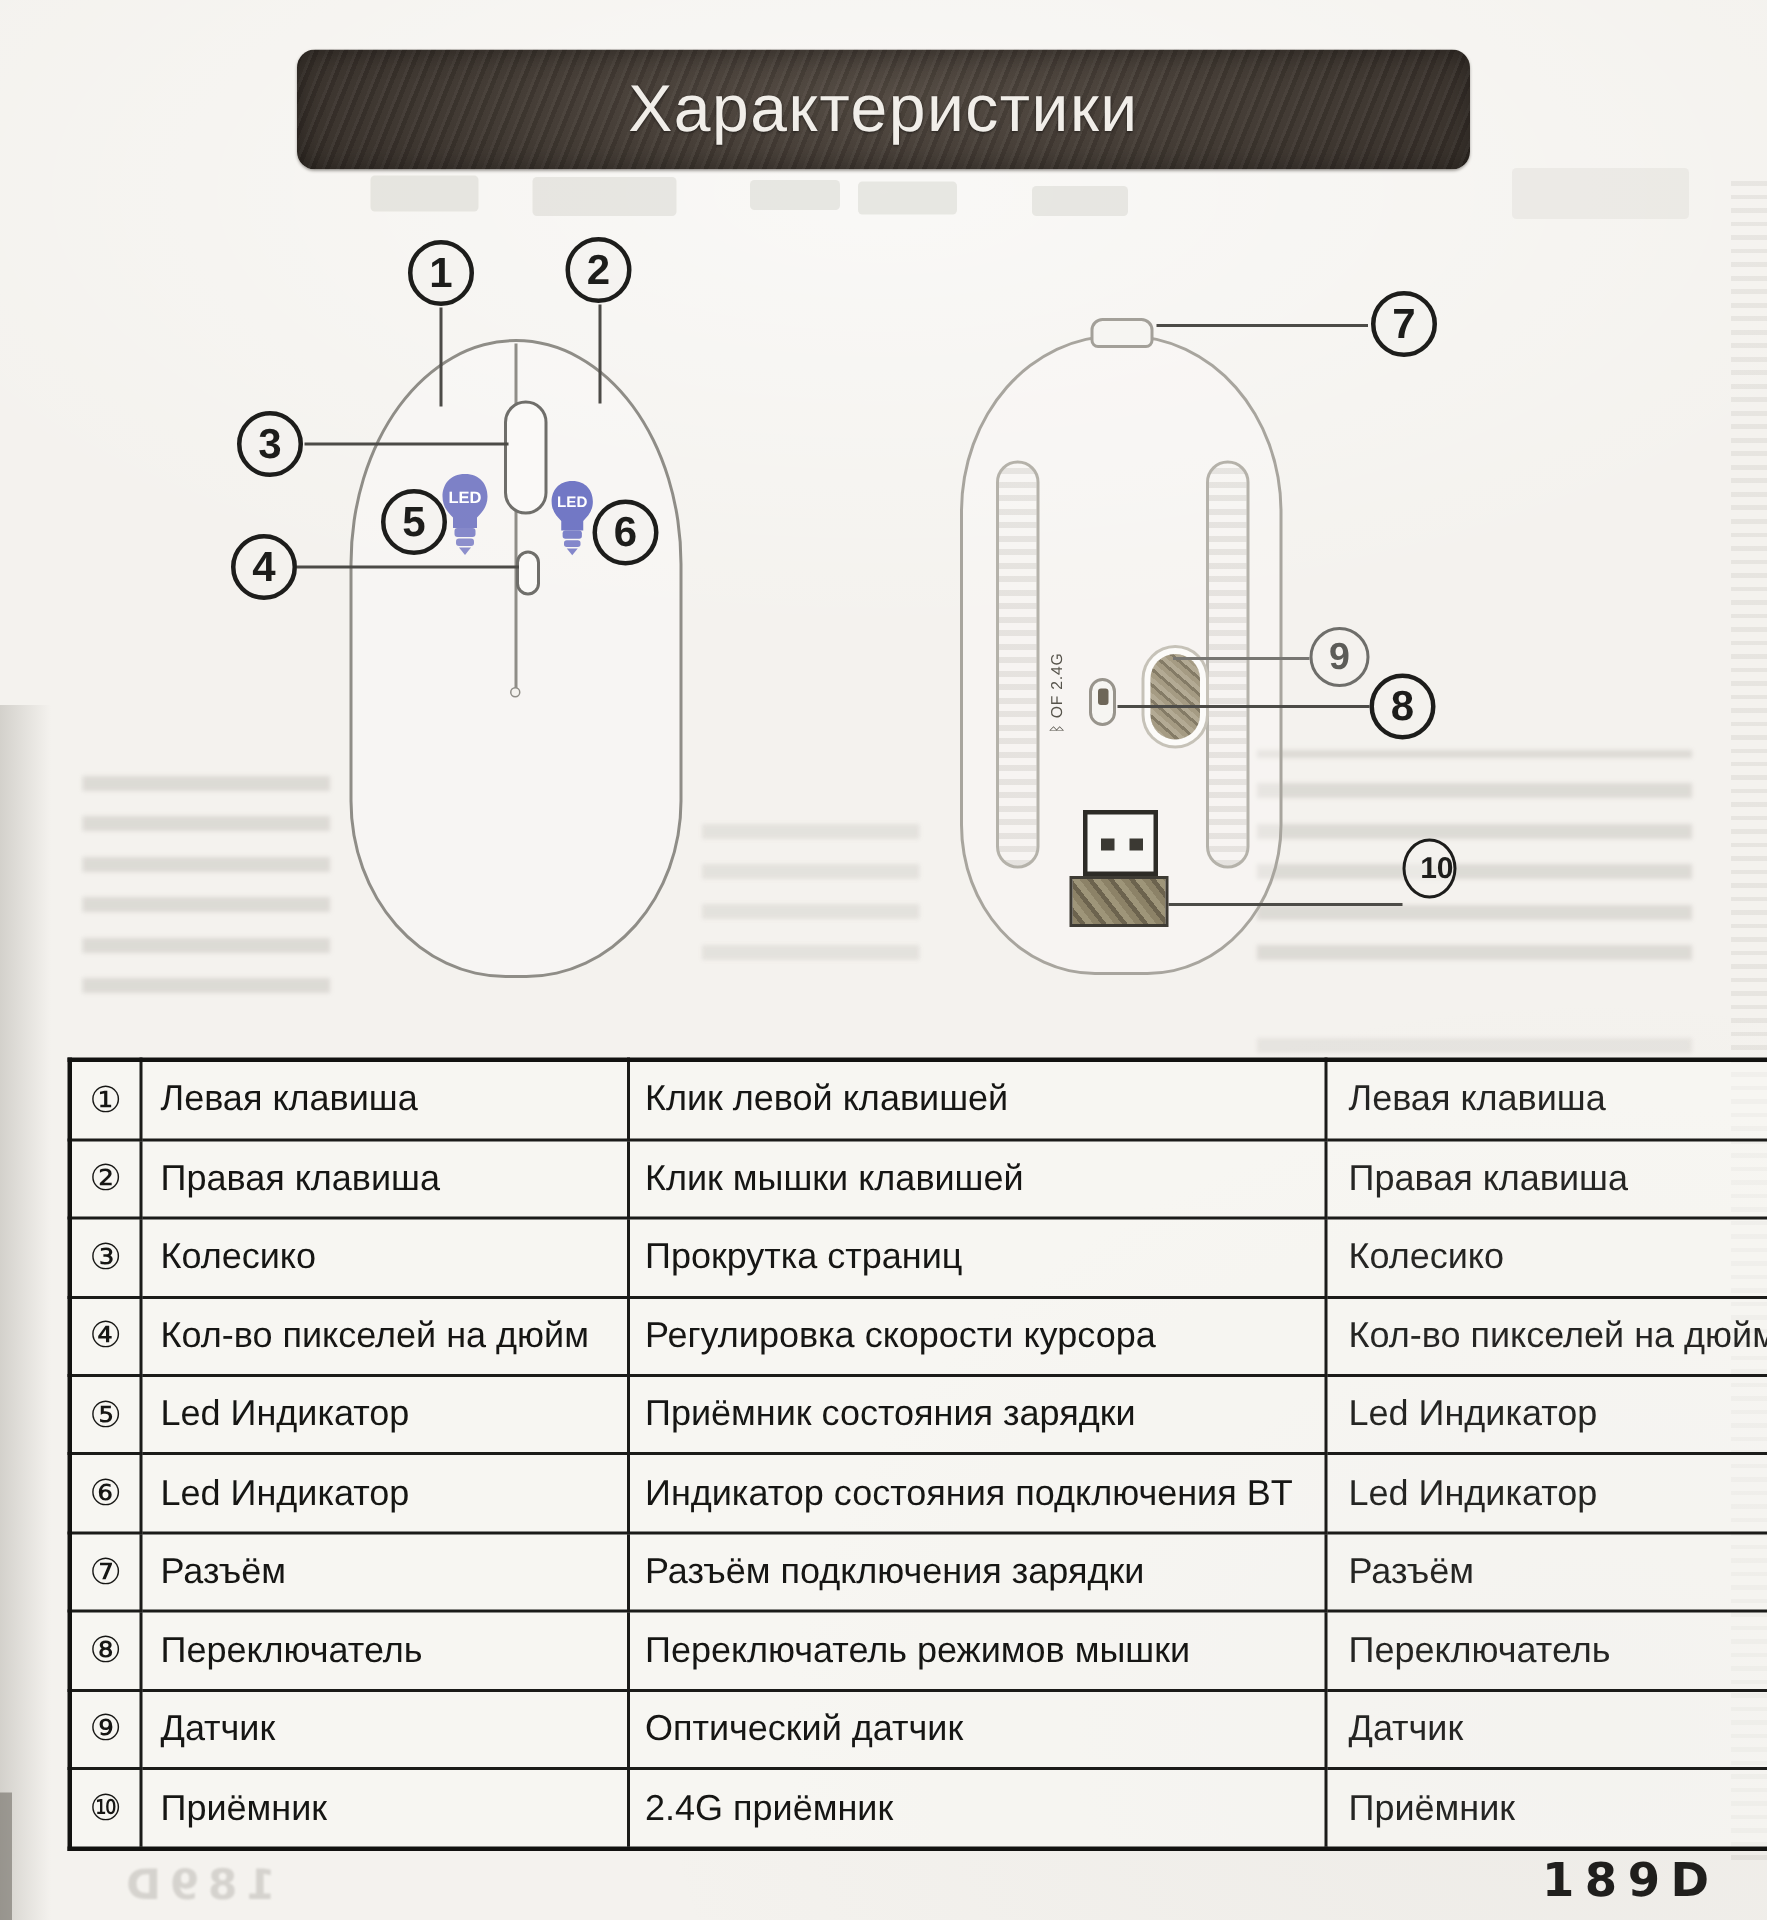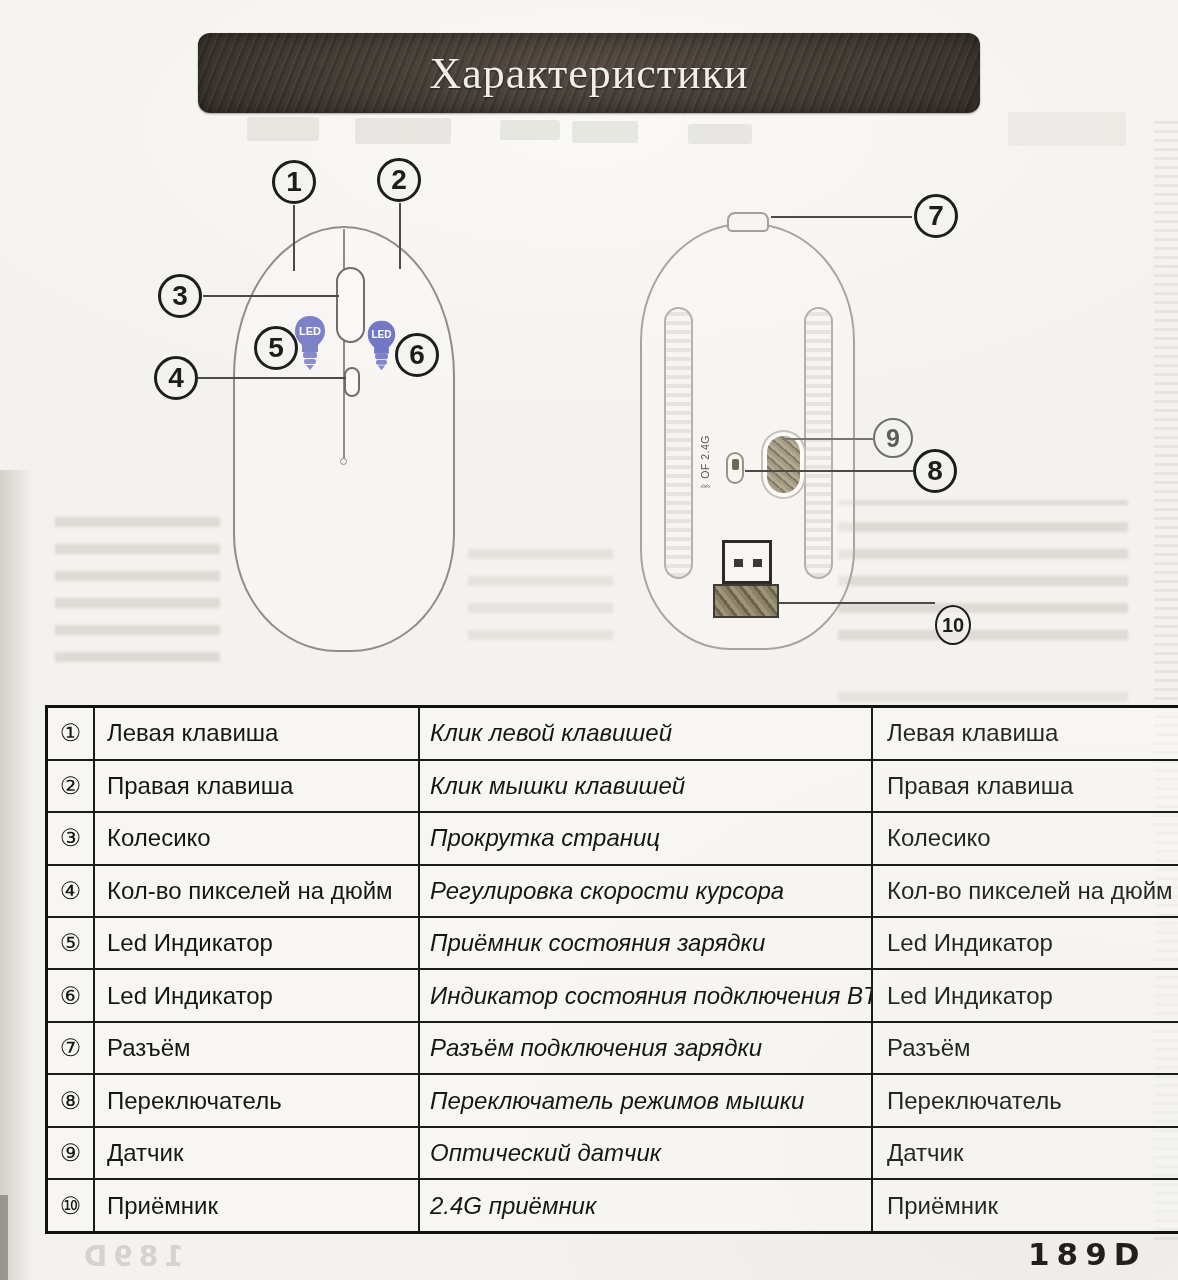--- a/index.html
+++ b/index.html
@@ -21,21 +21,20 @@
     border-radius:12px;
     background:
       repeating-linear-gradient(112deg, rgba(255,255,255,0.05) 0 2px, rgba(0,0,0,0.08) 2px 5px, rgba(255,255,255,0.02) 5px 9px),
       radial-gradient(600px 120px at 50% 40%, #514840, #362f29 70%, #262119 100%);
     box-shadow:0 1px 2px rgba(60,55,48,0.45), inset 0 0 18px rgba(0,0,0,0.35);
     display:flex;align-items:center;justify-content:center;
   }
   .banner .title{
     font-size:44px;letter-spacing:1px;color:#f1eee9;font-weight:500;
     text-shadow:0 1px 2px rgba(0,0,0,0.55);
-    font-family:Liberation Serif, serif;
   }
   .callout{
     position:absolute;display:flex;align-items:center;justify-content:center;
     border:3px solid #1d1d1b;border-radius:50%;
     width:44px;height:44px;box-sizing:border-box;
     font-weight:bold;font-size:28px;color:#1d1d1b;background:rgba(244,242,238,0.6);
   }
   .line{position:absolute;background:#4c4b47;}
   .hline{height:2px;} .vline{width:2px;}
   
@@ -108,21 +107,21 @@
     border-collapse:collapse;table-layout:fixed;
     background:rgba(250,249,246,0.55);
   }
   .spec-table td{
     border:2px solid #1b1b19;vertical-align:middle;
     font-size:24px;color:#161614;overflow:hidden;white-space:nowrap;
   }
   .spec-table{border:3px solid #121210;}
   .c-num{width:45px;text-align:center;font-size:27px;padding:0;}
   .c-part{width:305px;padding:0 6px 0 12px;}
-  .c-desc{width:435px;padding:0 6px 0 10px;font-style:italic;}
+  .c-desc{width:435px;padding:0 18px 0 10px;}
   .c-rep{width:301px;padding:0 6px 0 14px;color:#35332f;opacity:0.93;}
   
   .footer-code{
     position:absolute;left:1028px;top:1236px;
     font-size:31px;font-weight:bold;letter-spacing:7px;color:#201f1d;
     font-family:"DejaVu Sans", sans-serif;
   }
   .footer-code-mirror{
     position:absolute;left:78px;top:1240px;
     font-size:28px;font-weight:bold;letter-spacing:6px;color:#6a675f;
@@ -240,21 +239,21 @@
       </div>
     <div class="line hline" style="left:782px;top:438px;width:91px;background:#777672;"></div>
     <div class="callout callout-9" style="left:873px;top:418px;">
         <span>9</span>
       </div>
     <div class="line hline" style="left:745px;top:470px;width:168px;"></div>
     <div class="callout" style="left:913px;top:449px;">
         <span>8</span>
       </div>
     <div class="line hline" style="left:779px;top:602px;width:156px;"></div>
-    <div class="callout callout-10" style="left:935px;top:605px;">
+    <div class="callout callout-10" style="left:935px;top:559px;justify-content:flex-end;">
         <span>10</span>
       </div>
   </div>
 
   <table class="spec-table">
     <tbody>
       <tr>
         <td class="c-num">①</td>
         <td class="c-part">Левая клавиша</td>
         <td class="c-desc">Клик левой клавишей</td>

